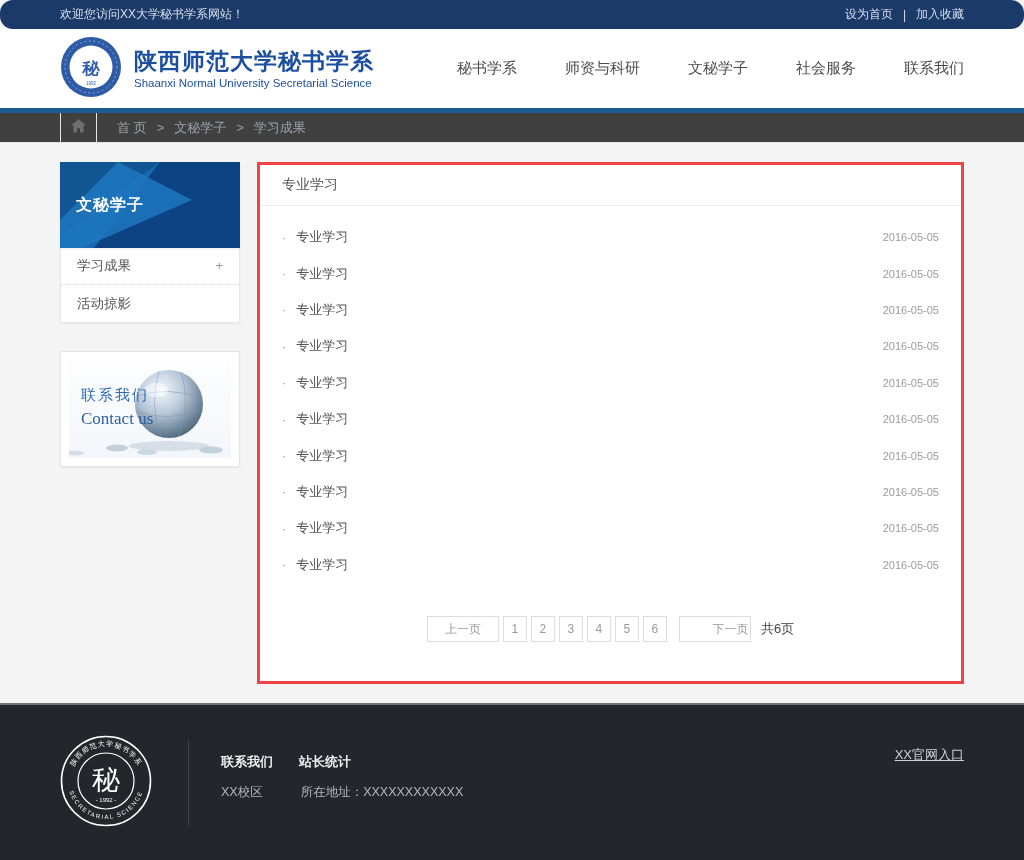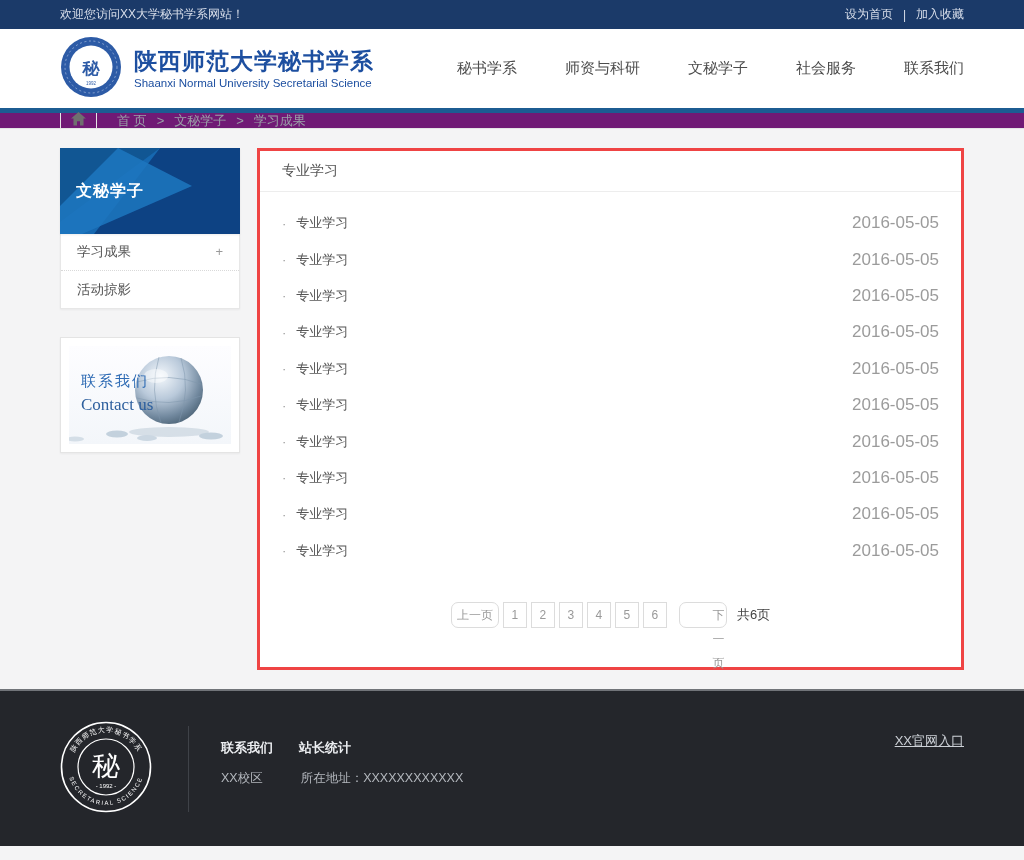--- a/index.html
+++ b/index.html
@@ -1,36 +1,36 @@
 <!DOCTYPE html>
 <html><head>
 <meta charset="utf-8">
 <style>
   * { margin:0; padding:0; box-sizing:border-box; }
   html,body { width:1024px; height:860px; overflow:hidden; background:#f4f4f5;
     font-family:"Liberation Sans","DejaVu Sans",sans-serif; }
 
   
   .topbar { height:29px; background:#1b3a69; display:flex; align-items:center;
-    padding:0 60px; font-size:12px; color:#d9dfeb; }
+    padding:0 60px; font-size:12px; color:#d9dfeb;border-radius:13px; }
   .topbar .right { margin-left:auto; display:flex; gap:10px; align-items:center; }
   .topbar a { color:#d9dfeb; text-decoration:none; cursor:pointer; }
 
   
   .header { height:79px; background:#fff; display:flex; align-items:center; padding:0 60px; }
   .brand { display:flex; align-items:center; }
   .brand-text { margin-left:12px; }
   .brand-cn { font-size:23px; font-weight:bold; color:#1d4fa0; letter-spacing:1px; line-height:1.15; }
   .brand-en { font-size:11.5px; color:#1d4fa0; margin-top:2px; }
   .nav { margin-left:auto; display:flex; }
   .nav-item { font-size:15px; color:#4c4c4c; margin-left:48px; cursor:pointer; white-space:nowrap; }
   .blue-bar { height:5px; background:#1c5c92; }
 
   
-  .crumb-bar { height:16px; background:#701a75; border-bottom:1px solid #e4e4e4; }
+  .crumb-bar { height:30px; background:#404040; border-bottom:1px solid #e4e4e4; }
   .crumb-inner { height:100%; margin:0 60px; display:flex; align-items:stretch; }
   .home-cell { width:37px; border-left:1px solid #e6e6e6; border-right:1px solid #e6e6e6;
     display:flex; align-items:center; justify-content:center; cursor:pointer; }
   .crumbs { display:flex; align-items:center; padding-left:20px; font-size:13px; color:#9aa0a8; gap:10px; }
   .crumbs span { cursor:default; }
   .crumbs .lnk { cursor:pointer; }
 
   
   .page { height:560px; background:#f4f4f5; padding-top:19px; }
   .container { width:904px; margin:0 auto; display:flex; align-items:flex-start; }
@@ -55,25 +55,25 @@
   .contact-en { font-size:17px; color:#2d5f9e; font-family:"Liberation Serif","DejaVu Serif",serif; margin-top:4px; }
   .contact-img svg { position:absolute; right:-6px; top:0; }
 
   
   .main { flex:1; margin-left:17px; background:#fff; border:3px solid #ef4444; min-height:522px; }
   .main-title { padding:11px 22px; border-bottom:1px solid #ededed; font-size:14px; color:#555; }
   .list { padding:13px 22px 0; }
   .row { height:36.4px; display:flex; align-items:center; }
   .row .lbl { font-size:13px; color:#555; cursor:pointer; }
   .row .blt { color:#999; margin-right:10px; font-size:13px; }
-  .row .dt { margin-left:auto; font-size:17px; color:#9b9b9b; }
+  .row .dt { margin-left:auto; font-size:11px; color:#9b9b9b; }
   .pagination { margin-top:33px; display:flex; justify-content:center; align-items:center; }
   .pg-btn { height:26px; line-height:24px; border:1px solid #dcdcdc; background:#fff; color:#999;
     font-size:12px; text-align:center; cursor:pointer; }
-  .pg-prev,.pg-next { width:48px;border-radius:7px; }
+  .pg-prev,.pg-next { width:72px; }
   .pg-num { width:24px; margin-left:4px; }
   .pg-num:first-of-type { margin-left:12px; }
   .pg-next { margin-left:12px;padding-left:31px; }
   .pg-total { margin-left:10px; font-size:13px; color:#444; }
 
   
   .footer { height:157px; background:#24262b; border-top:2px solid #717479; }
   .footer-inner { height:155px; margin:0 60px; display:flex; align-items:center; }
   .f-logo { flex:0 0 92px; }
   .f-divider { width:1px; height:86px; background:#3f4248; margin:0 32px 0 36px; }

